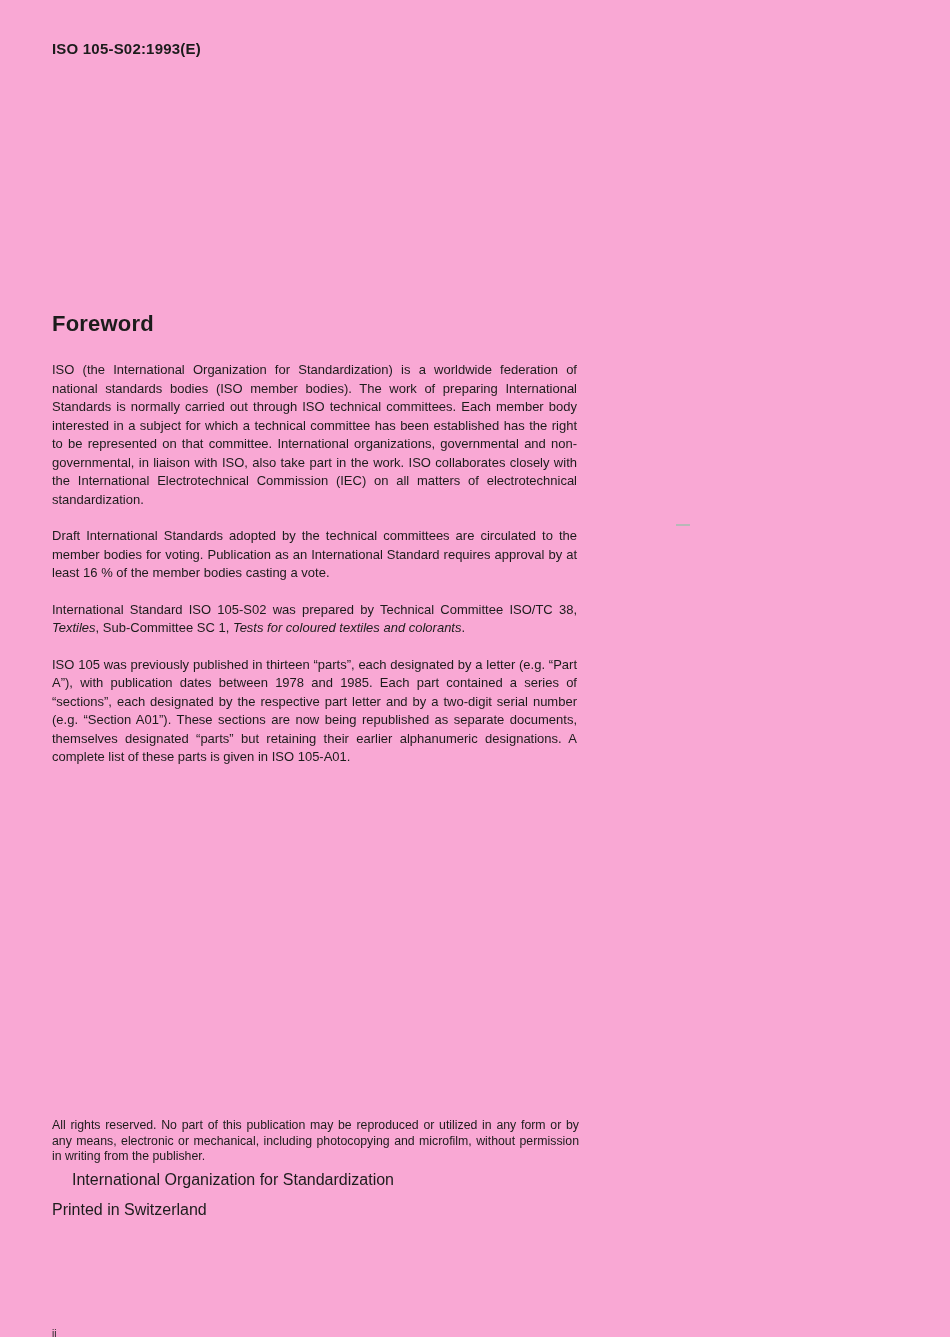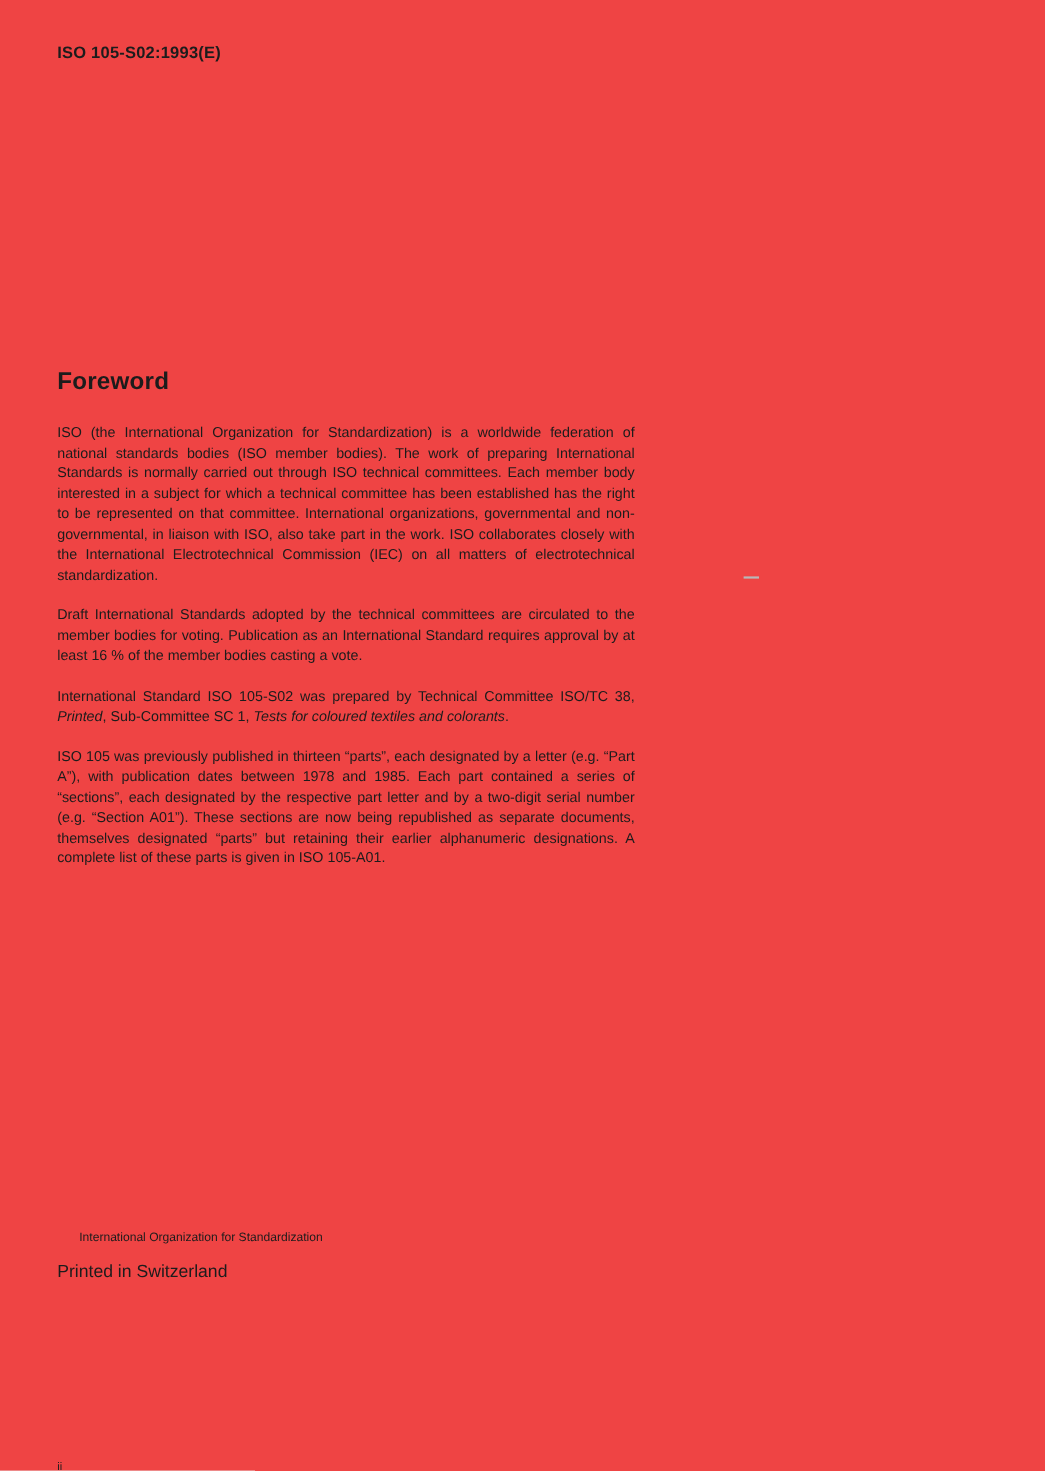--- a/index.html
+++ b/index.html
@@ -5,21 +5,21 @@
   html, body {
     margin: 0;
     padding: 0;
     background: #e8e8e8;
   }
   .page {
     position: relative;
     width: 950px;
     height: 1337px;
     margin: 0 auto;
-    background: #ef4444;
+    background: #f9a8d4;
     color: #1c1c1c;
     font-family: "Liberation Sans", sans-serif;
     overflow: hidden;
   }
   .doc-header {
     position: absolute;
     top: 40px;
     left: 52px;
     font-size: 15px;
     font-weight: bold;
@@ -28,21 +28,21 @@
   .scan-mark {
     position: absolute;
     left: 676px;
     top: 524px;
     width: 14px;
     height: 2px;
     background: #b8b8b8;
   }
   .content {
     position: absolute;
-    top: 335px;
+    top: 312px;
     left: 52px;
     width: 525px;
   }
   .content h1 {
     font-size: 22px;
     font-weight: bold;
     margin: 0 0 25px 0;
     line-height: 1.1;
     letter-spacing: 0.2px;
   }
@@ -67,21 +67,21 @@
     margin-bottom: 6px;
   }
   .rights {
     font-size: 12.3px;
     line-height: 15.5px;
     text-align: justify;
     margin: 0 0 7px 0;
   }
   .org-block {
     margin-left: 20px;
-    font-size: 11px;
+    font-size: 16px;
     line-height: 15.5px;
     margin-bottom: 14px;
   }
   .printed {
     font-size: 16px;
   }
   .page-number {
     position: absolute;
     left: 52px;
     top: 1328px;
@@ -97,28 +97,29 @@
 
   <div class="scan-mark"></div>
 
   <main class="content">
     <h1>Foreword</h1>
 
     <p>ISO (the International Organization for Standardization) is a worldwide federation of national standards bodies (ISO member bodies). The work of preparing International Standards is normally carried out through ISO technical committees. Each member body interested in a subject for which a technical committee has been established has the right to be represented on that committee. International organizations, governmental and non-governmental, in liaison with ISO, also take part in the work. ISO collaborates closely with the International Electrotechnical Commission (IEC) on all matters of electrotechnical standardization.</p>
 
     <p>Draft International Standards adopted by the technical committees are circulated to the member bodies for voting. Publication as an International Standard requires approval by at least 16 % of the member bodies casting a vote.</p>
 
-    <p><span>International Standard ISO 105-S02 was prepared by Technical Committee ISO/TC 38, </span><em>Printed</em><span>, Sub-Committee SC 1, </span><em>Tests for coloured textiles and colorants</em><span>.</span></p>
+    <p><span>International Standard ISO 105-S02 was prepared by Technical Committee ISO/TC 38, </span><em>Textiles</em><span>, Sub-Committee SC 1, </span><em>Tests for coloured textiles and colorants</em><span>.</span></p>
 
 
     <p>ISO 105 was previously published in thirteen “parts”, each designated by a letter (e.g. “Part A”), with publication dates between 1978 and 1985. Each part contained a series of “sections”, each designated by the respective part letter and by a two-digit serial number (e.g. “Section A01”). These sections are now being republished as separate documents, themselves designated “parts” but retaining their earlier alphanumeric designations. A complete list of these parts is given in ISO 105-A01.</p>
   </main>
 
   <footer class="footer">
 
+    <p class="rights">All rights reserved. No part of this publication may be reproduced or utilized in any form or by any means, electronic or mechanical, including photocopying and microfilm, without permission in writing from the publisher.</p>
 
     <div class="org-block">
       <div>International Organization for Standardization</div>
     </div>
 
     <div class="printed">Printed in Switzerland</div>
   </footer>
 
   <div class="page-number">ii</div>
 

